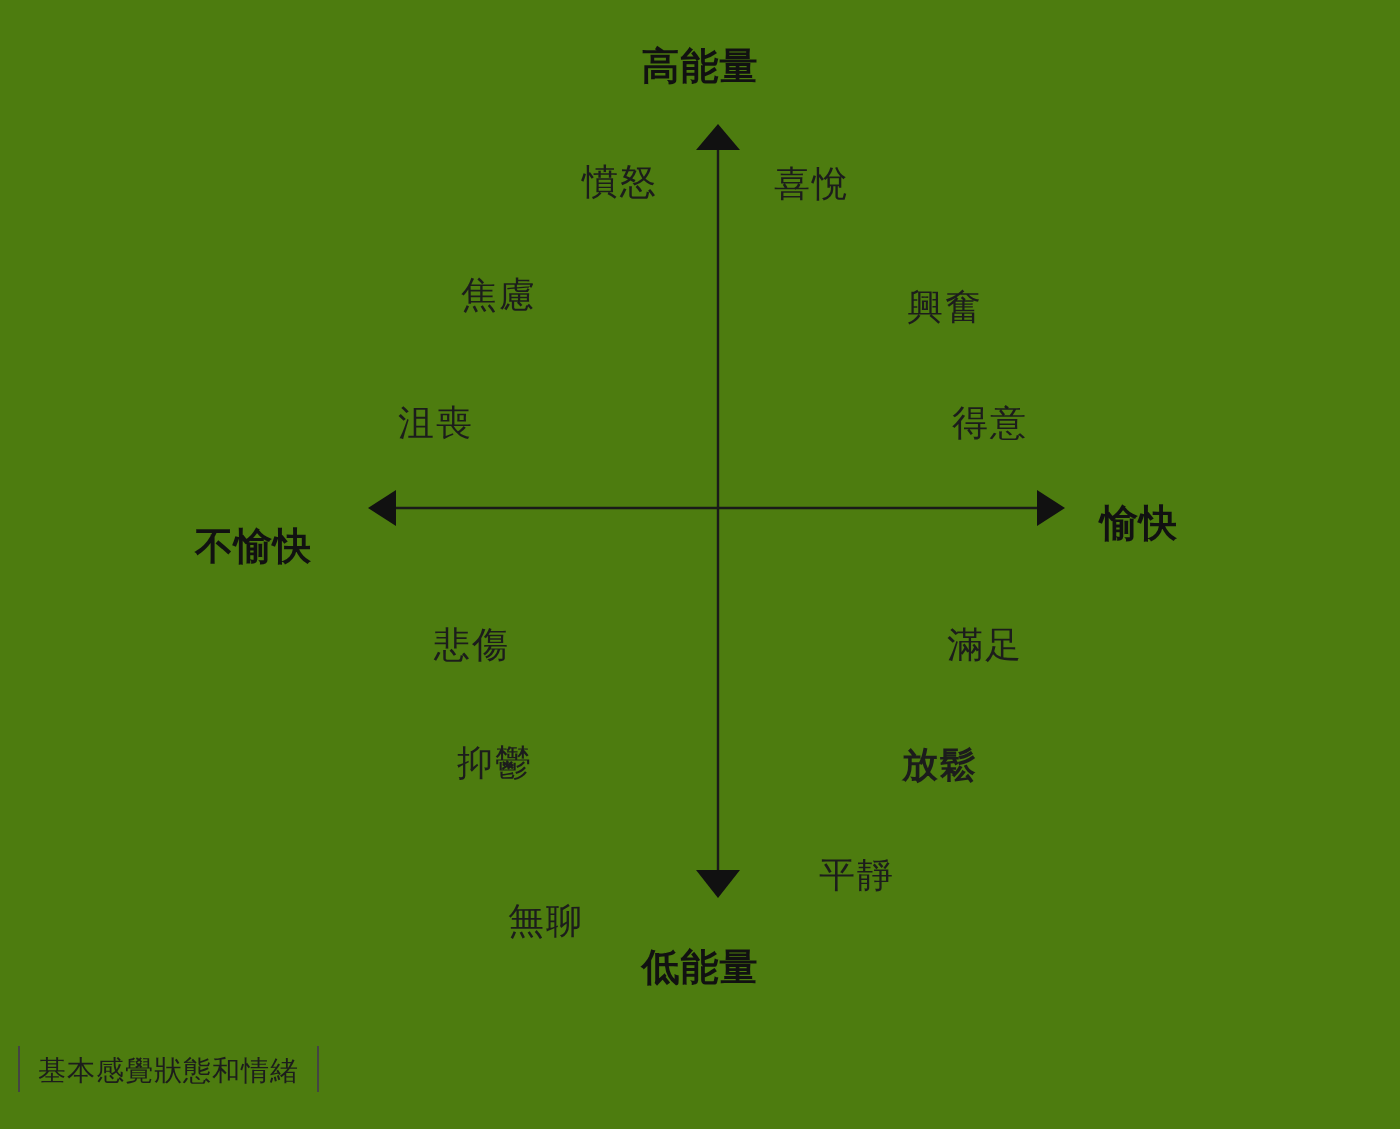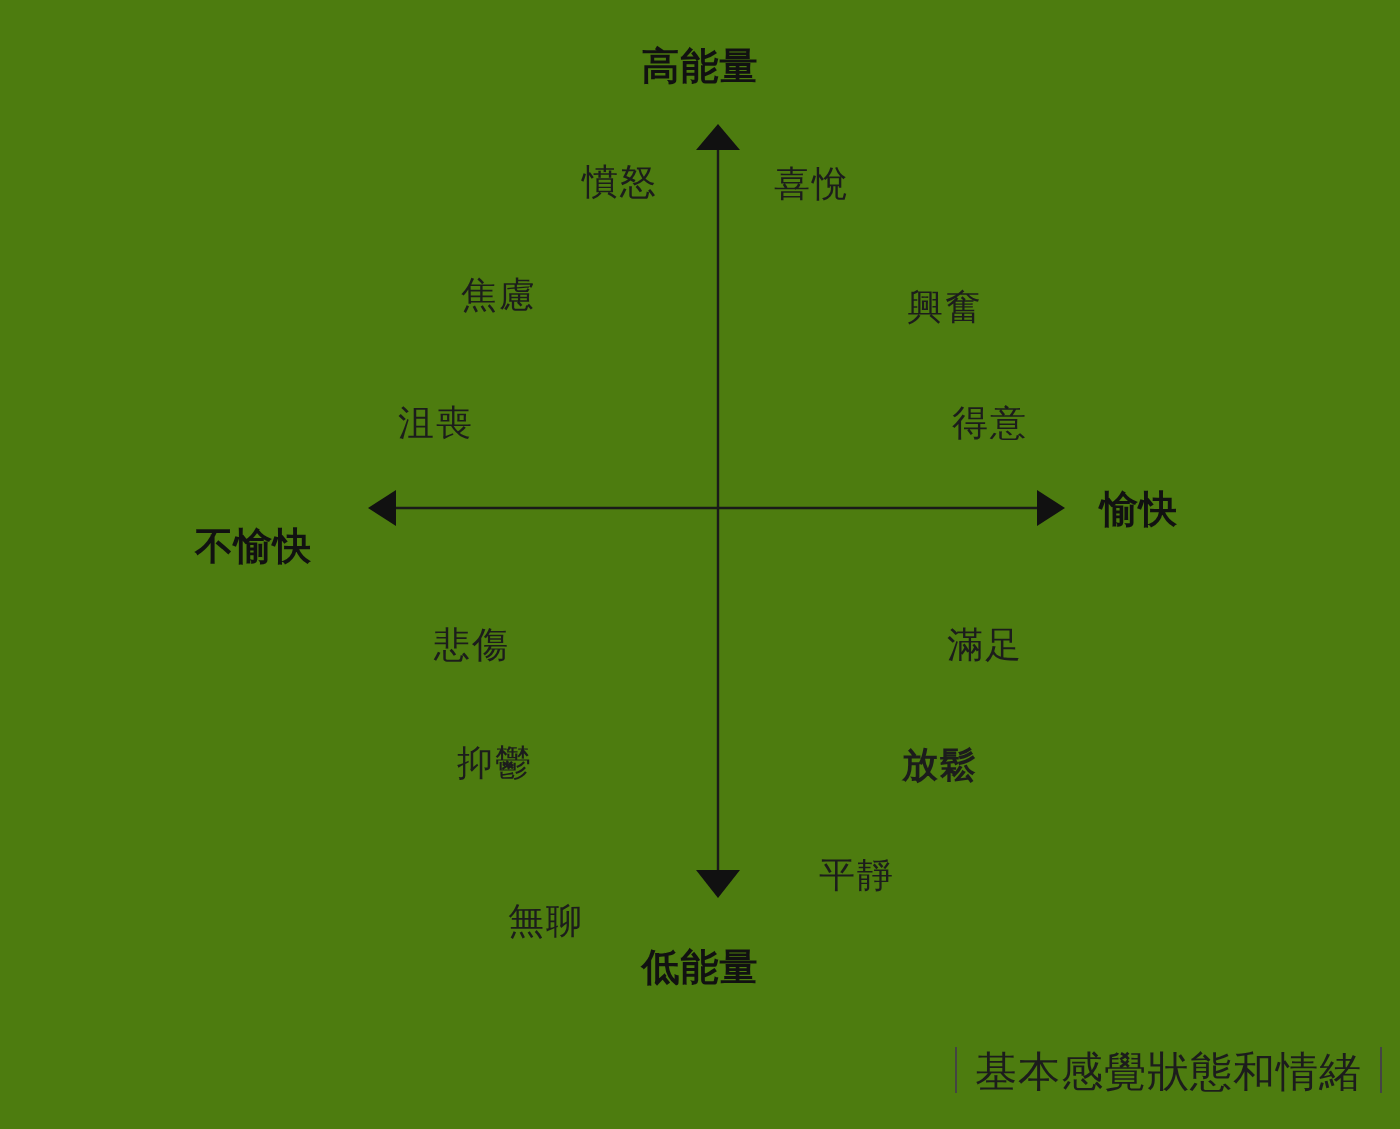--- a/index.html
+++ b/index.html
@@ -41,21 +41,21 @@
     top: 948px;
     text-align: center;
   }
   #label-unpleasant {
     left: 195px;
     top: 490px;
     margin-top: 37px;
   }
   #label-pleasant {
     left: 1100px;
-    top: 490px;
+    top: 504px;
   }
 
   
   #axes {
     position: absolute;
     left: 0;
     top: 0;
     width: 1400px;
     height: 1129px;
   }
@@ -72,22 +72,22 @@
     letter-spacing: 2px;
     text-align: right;
   }
 
   
   #caption {
     position: absolute;
     left: 0;
     right: 0;
     top: 1048px;
-    text-align: right;
-    font-size: 42px;
+    text-align: left;
+    font-size: 28px;
     color: #1c1c1c;
     line-height: 1;
     white-space: nowrap;
   }
   #caption .bar {
     display: inline-block;
     width: 2px;
     height: 46px;
     background: #444;
     vertical-align: middle;

